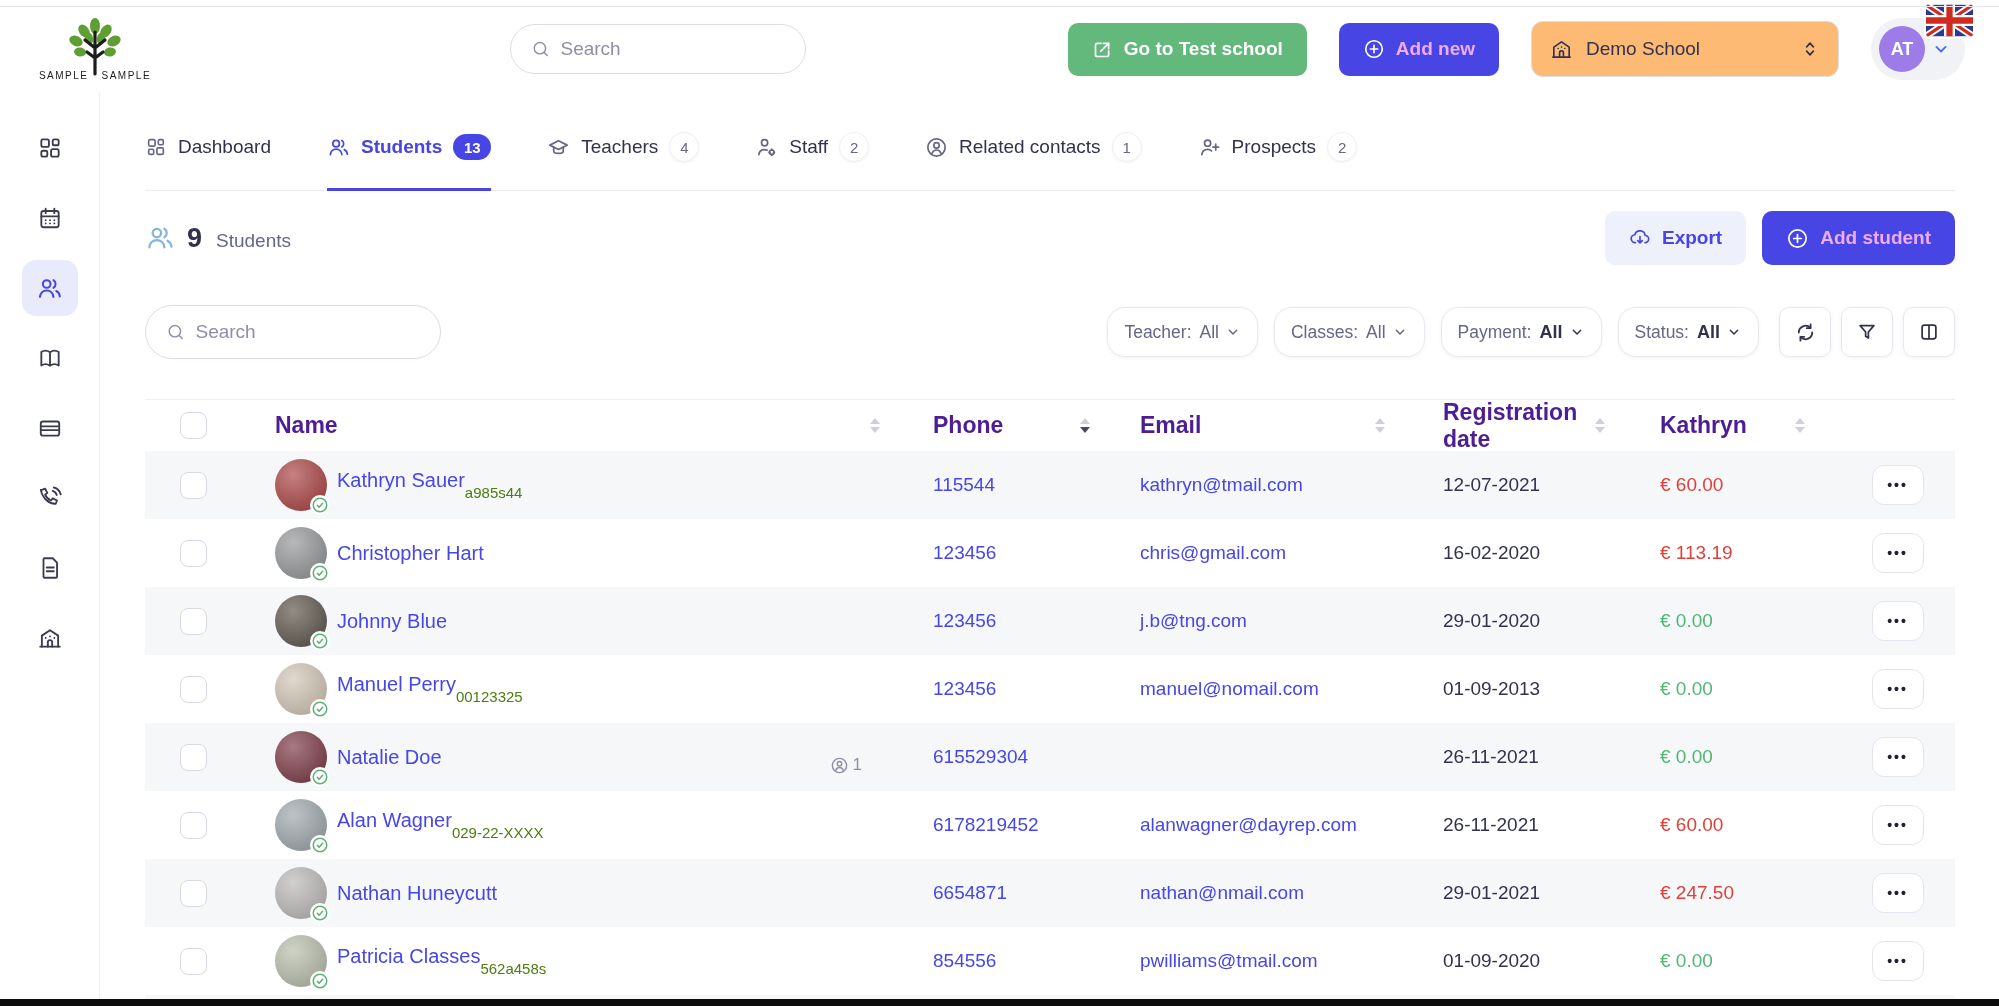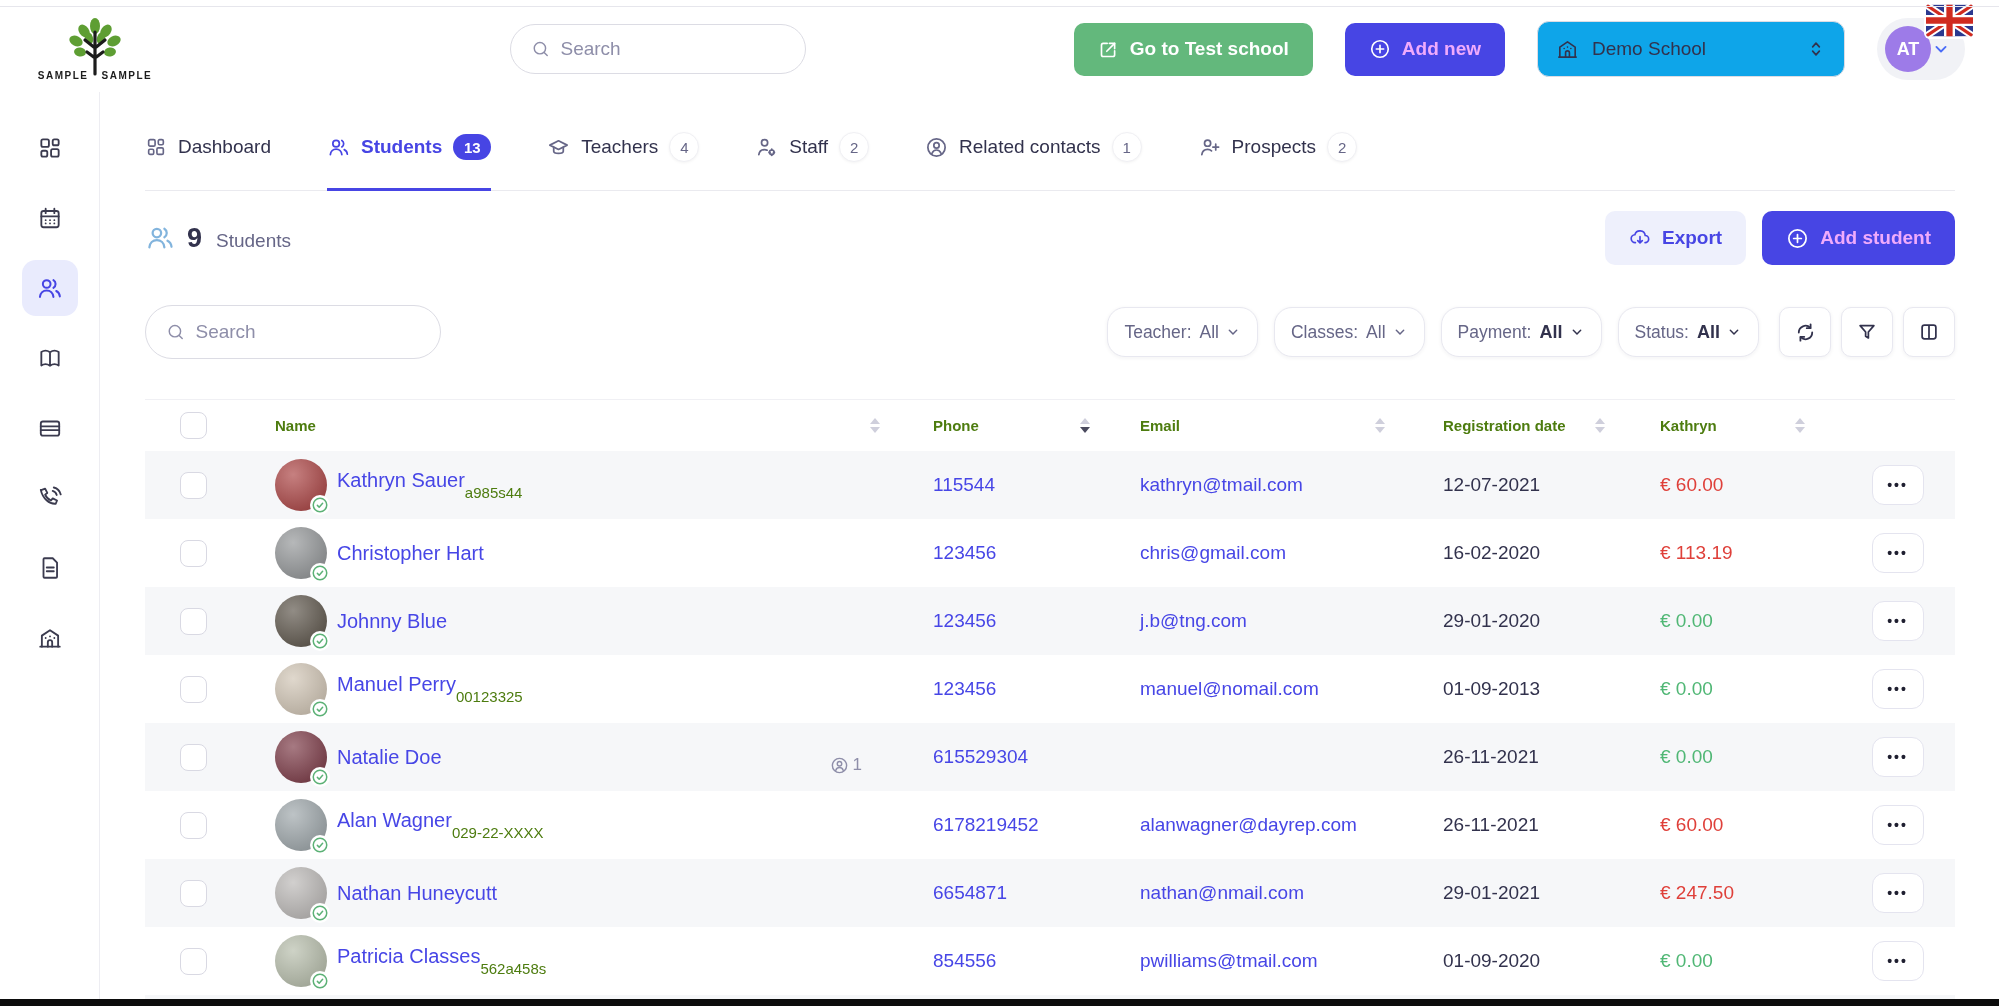--- a/index.html
+++ b/index.html
@@ -8,34 +8,34 @@
   :root{
     --accent:#4745e4; --link:#4746e6; --green-btn:#63b87c; --red:#df403a; --green:#50b775;
     --text:#32324d; --muted:#666687; --muted2:#8e8ea9; --border:#e3e3ef; --alt:#f6f7f9;
   }
   svg{display:block}
   .hairline{position:absolute;top:6px;left:0;width:100%;height:1px;background:#e6e6ec;z-index:5}
 
   
   .topbar{height:92px;display:flex;align-items:center;padding:6px 34px 0 40px;position:relative;background:#fff}
   .logo{display:flex;flex-direction:column;align-items:center;width:110px}
-  .logo-text{display:flex;align-items:flex-end;gap:13px;font-size:10px;font-weight:700;letter-spacing:1.5px;color:#1c1c1c;margin-top:-6px}
+  .logo-text{display:flex;align-items:flex-end;gap:13px;font-size:10px;font-weight:400;letter-spacing:1.5px;color:#1c1c1c;margin-top:-6px}
   .topbar-search{margin-left:360px;width:296px;height:50px;border:1px solid #dcdce4;border-radius:25px;
     display:flex;align-items:center;gap:10px;padding:0 20px;color:#8e8ea9}
   .topbar-search input,.list-search input{border:none;outline:none;background:transparent;font:inherit;font-size:19px;color:#32324d;width:100%}
   .topbar-search input::placeholder,.list-search input::placeholder{color:#8e8ea9}
   .topbar-actions{margin-left:auto;display:flex;align-items:center;gap:32px}
   .btn{display:flex;align-items:center;gap:11px;height:53px;border:none;border-radius:10px;cursor:pointer;
     font-size:19px;font-weight:600;padding:0 24px;font-family:inherit}
   .btn-green{background:var(--green-btn);color:#fff}
   .btn-blue{background:var(--accent);color:#f0abfc}
-  .school-select{width:308px;height:56px;border:1px solid #dcdce4;border-radius:12px;background:#0ea5e9;
+  .school-select{width:308px;height:56px;border:1px solid #dcdce4;border-radius:12px;background:#fdba74;
     display:flex;align-items:center;gap:13px;padding:0 18px;font-size:19px;color:#32324d;cursor:pointer}
   .school-select .lbl{flex:1;text-align:left;font-weight:500}
-  .avatar-pill{height:62px;background:#f1f2f6;border-radius:31px;display:flex;align-items:center;
+  .avatar-pill{height:62px;background:#f1f2f6;border-radius:31px;display:flex;align-items:center;gap:6px;
     padding:0 14px 0 8px;cursor:pointer}
   .avatar-circle{width:46px;height:46px;border-radius:50%;background:#9d7be8;color:#fff;font-size:18px;font-weight:600;
     display:flex;align-items:center;justify-content:center}
   .flag{position:absolute;top:4px;right:26px;width:47px;height:33px;border-radius:4px;overflow:hidden;cursor:pointer;box-shadow:0 0 0 2px #fff}
 
   
   .body-row{display:flex;height:914px}
   .sidebar{width:100px;border-right:1px solid #ededf2;display:flex;flex-direction:column;align-items:center;
     padding-top:28px;gap:14px;background:#fff}
   .side-item{width:56px;height:56px;border-radius:14px;display:flex;align-items:center;justify-content:center;
@@ -73,21 +73,21 @@
   .pill{display:flex;align-items:center;gap:6px;height:50px;background:#fff;border:1px solid #e8e8f0;border-radius:18px;
     box-shadow:0 1px 4px rgba(33,33,52,.06);padding:0 16px;font-size:17.5px;color:#666687;cursor:pointer;font-family:inherit}
   .pill .pill-value{margin-left:2px}
   .pill .pill-value.strong{color:#32324d;font-weight:700;font-size:18px}
   .iconbtn{width:52px;height:50px;background:#fff;border:1px solid #e8e8f0;border-radius:10px;
     box-shadow:0 1px 4px rgba(33,33,52,.06);display:flex;align-items:center;justify-content:center;color:#32324d;cursor:pointer}
   .icon-group{display:flex;gap:10px;margin-left:4px}
 
   
   .table{margin-top:40px}
-  .thead{display:flex;height:52px;align-items:center;border-top:1px solid #f0f0f4;font-weight:700;font-size:15px;color:#4d7c0f}
+  .thead{display:flex;height:52px;align-items:center;border-top:1px solid #f0f0f4;font-weight:700;font-size:23px;color:#4c1d95}
   .trow{display:flex;height:68px;align-items:center}
   .trow:nth-child(odd){background:var(--alt)}
   .col{display:flex;align-items:center}
   .col-check{width:130px;padding-left:35px}
   .col-name{width:635px;position:relative;padding-right:30px;justify-content:space-between}
   .col-phone{width:207px;padding-left:23px;padding-right:27px;justify-content:space-between}
   .col-email{width:303px;padding-left:23px;padding-right:35px;justify-content:space-between}
   .col-date{width:220px;padding-left:23px;padding-right:35px;justify-content:space-between}
   .col-pay{width:200px;padding-left:20px;padding-right:35px;justify-content:space-between}
   .col-actions{width:115px;justify-content:center}

